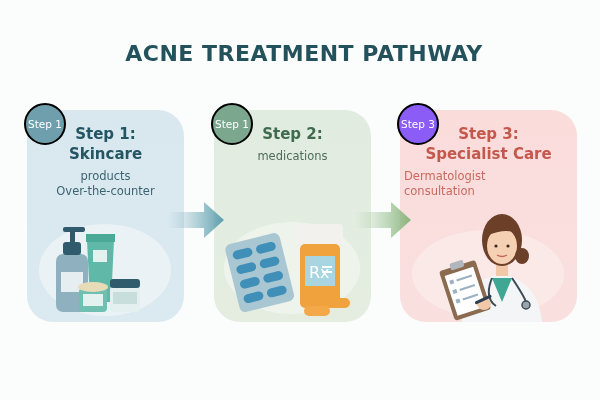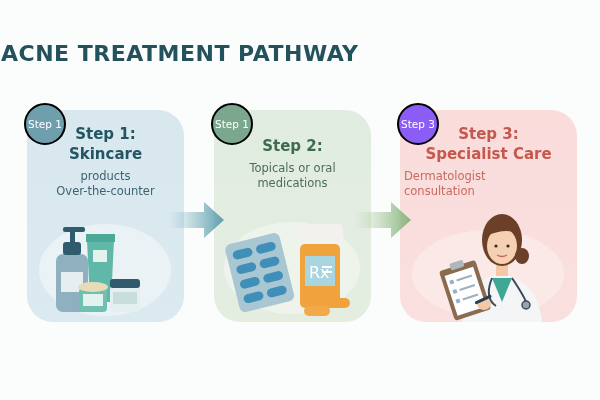--- a/index.html
+++ b/index.html
@@ -1,39 +1,39 @@
 <!DOCTYPE html>
 <html><head>
 <meta charset="utf-8">
 <style>
   * { margin:0; padding:0; box-sizing:border-box; }
   html, body { width:600px; height:400px; overflow:hidden; background:#fbfcfc; }
   body { position:relative; font-family:"DejaVu Sans", sans-serif; }
   .title {
-    position:absolute; left:1px; top:41px; width:592px; text-align:left;
+    position:absolute; left:8px; top:41px; width:592px; text-align:center;
     font-family:"DejaVu Sans", sans-serif; font-weight:bold; font-size:22px;
     letter-spacing:0.5px; color:#24525c;
   }
   .card { position:absolute; top:110px; height:212px; border-radius:26px; overflow:hidden; }
   .card1 { left:27px; width:157px; background:linear-gradient(180deg,#d9e8ef 0%,#dbe9f0 100%); }
   .card2 { left:214px; width:157px; background:linear-gradient(180deg,#e1ece0 0%,#e4ede0 100%); }
   .card3 { left:400px; width:177px; background:linear-gradient(180deg,#fadcdb 0%,#f9e0df 100%); }
   .badge {
     position:absolute; width:42px; height:42px; border-radius:50%;
     color:#fff; font-size:10.5px; display:flex; align-items:center; justify-content:center;
     border:2px solid #000000; z-index:3;
   }
   .b1 { left:24px; top:103px; background:#6f9fad; }
   .b2 { left:211px; top:103px; background:#7aa78d; }
   .b3 { left:397px; top:103px; background:#8b5cf6; }
   .ctext { position:absolute; top:14px; left:0; width:100%; text-align:center; }
   .ctitle { font-weight:bold; font-size:15px; line-height:20px; }
   .csub { font-size:11.5px; line-height:15px; margin-top:5px; }
   .card1 .ctitle { color:#235563; } .card1 .csub { color:#3b6470; }
-  .card2 .ctitle { color:#3f6b4f;margin-top:12px; } .card2 .csub { color:#4d6d59; }
+  .card2 .ctitle { color:#3f6b4f; } .card2 .csub { color:#4d6d59; }
   .card3 .ctitle { color:#c4584c; } .card3 .csub { color:#c86a5f; text-align:left; padding-left:4px; }
   .card3 .ctext .ctitle { text-align:center; }
   .illus { position:absolute; left:0; bottom:0; width:100%; height:120px; }
   .arrow { position:absolute; z-index:2; }
 </style>
 </head>
 <body>
 
 <div class="title">ACNE TREATMENT PATHWAY</div>
 
@@ -81,21 +81,20 @@
     </defs>
   <path d="M0 12 L36 12 L36 2 L56 20 L36 38 L36 28 L0 28 Z" fill="url(#ga1)"></path>
 </svg>
 
 <div class="card card2">
   <div class="ctext">
     <div class="ctitle">
       <div>Step 2:</div>
     </div>
     <div class="csub">
-      <div>Topicals or oral</div>
       <div>medications</div>
     </div>
   </div>
   <svg class="illus" viewBox="0 0 157 120">
     <ellipse cx="78" cy="66" rx="68" ry="46" fill="#eef4ec"></ellipse>
 
     <g transform="rotate(-14 44 72)">
       <rect x="18" y="36" width="56" height="70" rx="6" fill="#a9c7d2"></rect>
       <g fill="#3f8fb8">
         <rect x="24" y="44" width="20" height="9" rx="4.5"></rect>

